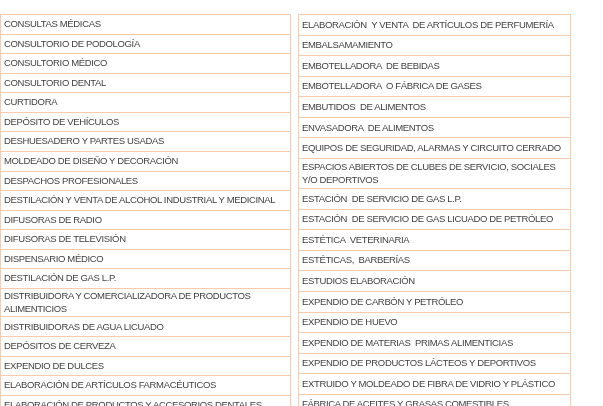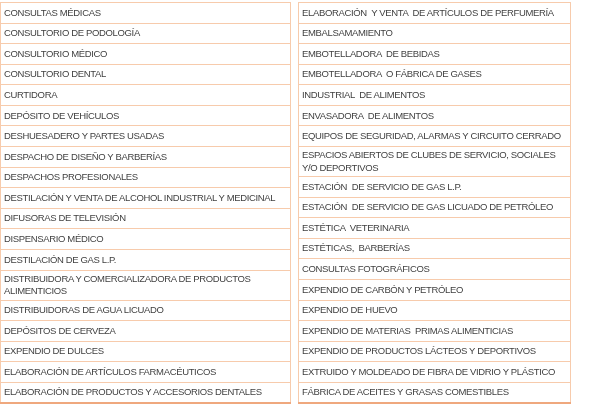--- a/index.html
+++ b/index.html
@@ -14,21 +14,21 @@
   body {
     width: 603px;
     height: 406px;
     background: var(--page-bg);
     overflow: hidden;
     font-family: "Liberation Sans", sans-serif;
   }
   .page {
     display: flex;
     gap: 7px;
-    padding-top: 2px;
+    padding-top: 14px;
     width: 603px;
     height: 406px;
   }
   table.biz-table {
     border-collapse: collapse;
     table-layout: fixed;
     height: 402px;
     align-self: flex-start;
   }
   table.biz-table.left  { width: 291px; }
@@ -80,31 +80,34 @@
 
         <tr>
           <td>DEPÓSITO DE VEHÍCULOS</td>
         </tr>
 
         <tr>
           <td>DESHUESADERO Y PARTES USADAS</td>
         </tr>
 
         <tr>
-          <td>DESPACHO DE DISEÑO Y BARBERÍAS</td>
+          <td>MOLDEADO DE DISEÑO Y DECORACIÓN</td>
         </tr>
 
         <tr>
           <td>DESPACHOS PROFESIONALES</td>
         </tr>
 
         <tr>
           <td>DESTILACIÓN Y VENTA DE ALCOHOL INDUSTRIAL Y MEDICINAL</td>
         </tr>
 
+        <tr>
+          <td>DIFUSORAS DE RADIO</td>
+        </tr>
 
         <tr>
           <td>DIFUSORAS DE TELEVISIÓN</td>
         </tr>
 
         <tr>
           <td>DISPENSARIO MÉDICO</td>
         </tr>
 
         <tr>
@@ -150,21 +153,21 @@
 
         <tr>
           <td>EMBOTELLADORA  DE BEBIDAS</td>
         </tr>
 
         <tr>
           <td>EMBOTELLADORA  O FÁBRICA DE GASES</td>
         </tr>
 
         <tr>
-          <td>INDUSTRIAL  DE ALIMENTOS</td>
+          <td>EMBUTIDOS  DE ALIMENTOS</td>
         </tr>
 
         <tr>
           <td>ENVASADORA  DE ALIMENTOS</td>
         </tr>
 
         <tr>
           <td>EQUIPOS DE SEGURIDAD, ALARMAS Y CIRCUITO CERRADO</td>
         </tr>
 
@@ -182,21 +185,21 @@
 
         <tr>
           <td>ESTÉTICA  VETERINARIA</td>
         </tr>
 
         <tr>
           <td>ESTÉTICAS,  BARBERÍAS</td>
         </tr>
 
         <tr>
-          <td>CONSULTAS FOTOGRÁFICOS</td>
+          <td>ESTUDIOS ELABORACIÓN</td>
         </tr>
 
         <tr>
           <td>EXPENDIO DE CARBÓN Y PETRÓLEO</td>
         </tr>
 
         <tr>
           <td>EXPENDIO DE HUEVO</td>
         </tr>
 

